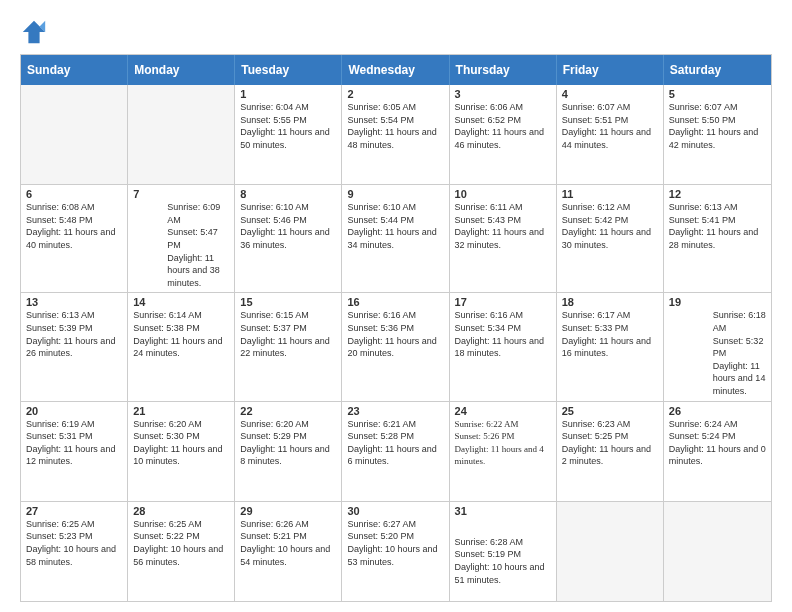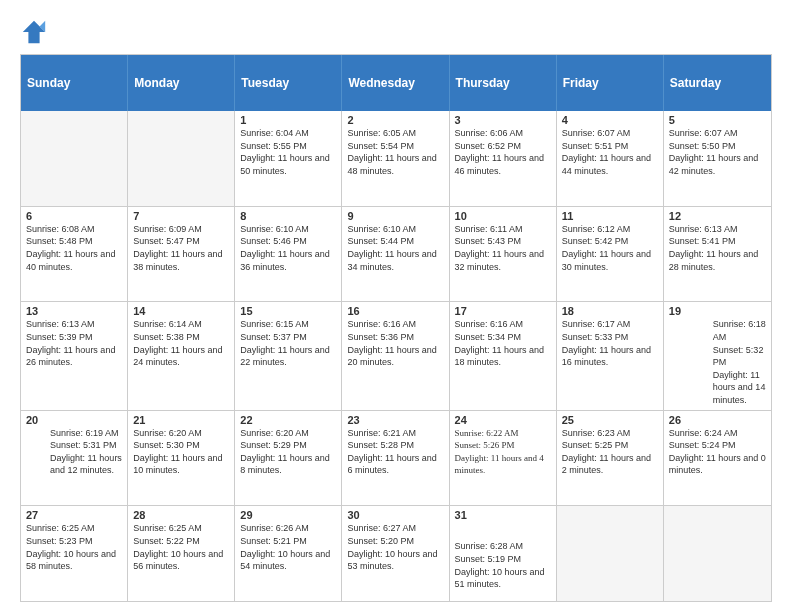--- a/index.html
+++ b/index.html
@@ -61,21 +61,21 @@
     }
     .cal-header {
       display: grid;
       grid-template-columns: repeat(7, 1fr);
       background: #3579c0;
     }
     .cal-header-cell {
       color: #fff;
       font-size: 12px;
       font-weight: bold;
-      padding: 21px 6px;
+      padding: 8px 6px;
       text-align: left;
       border-right: 1px solid #5090cc;
     }
     .cal-header-cell:last-child { border-right: none; }
     .cal-body {
       flex: 1;
       display: flex;
       flex-direction: column;
     }
     .cal-row {
@@ -176,21 +176,21 @@
         </div>
         <div class="cal-row">
           <div class="cal-cell">
             <span class="day-num">6</span>
             <div class="sun-info" style="white-space: pre-line;">Sunrise: 6:08 AM
 Sunset: 5:48 PM
 Daylight: 11 hours and 40 minutes.</div>
           </div>
           <div class="cal-cell">
             <span class="day-num">7</span>
-            <div class="sun-info" style="white-space: pre-line;">Sunrise: 6:09 AM
+            <div class="sun-info" style="white-space: pre-line; margin-left: 34px;">Sunrise: 6:09 AM
 Sunset: 5:47 PM
 Daylight: 11 hours and 38 minutes.</div>
           </div>
           <div class="cal-cell">
             <span class="day-num">8</span>
             <div class="sun-info" style="white-space: pre-line;">Sunrise: 6:10 AM
 Sunset: 5:46 PM
 Daylight: 11 hours and 36 minutes.</div>
           </div>
           <div class="cal-cell">
@@ -258,21 +258,21 @@
           <div class="cal-cell">
             <span class="day-num">19</span>
             <div class="sun-info" style="white-space: pre-line; margin-left: 44px;">Sunrise: 6:18 AM
 Sunset: 5:32 PM
 Daylight: 11 hours and 14 minutes.</div>
           </div>
         </div>
         <div class="cal-row">
           <div class="cal-cell">
             <span class="day-num">20</span>
-            <div class="sun-info" style="white-space: pre-line; margin-left: 24px;">Sunrise: 6:19 AM
+            <div class="sun-info" style="white-space: pre-line;">Sunrise: 6:19 AM
 Sunset: 5:31 PM
 Daylight: 11 hours and 12 minutes.</div>
           </div>
           <div class="cal-cell">
             <span class="day-num">21</span>
             <div class="sun-info" style="white-space: pre-line;">Sunrise: 6:20 AM
 Sunset: 5:30 PM
 Daylight: 11 hours and 10 minutes.</div>
           </div>
           <div class="cal-cell">

